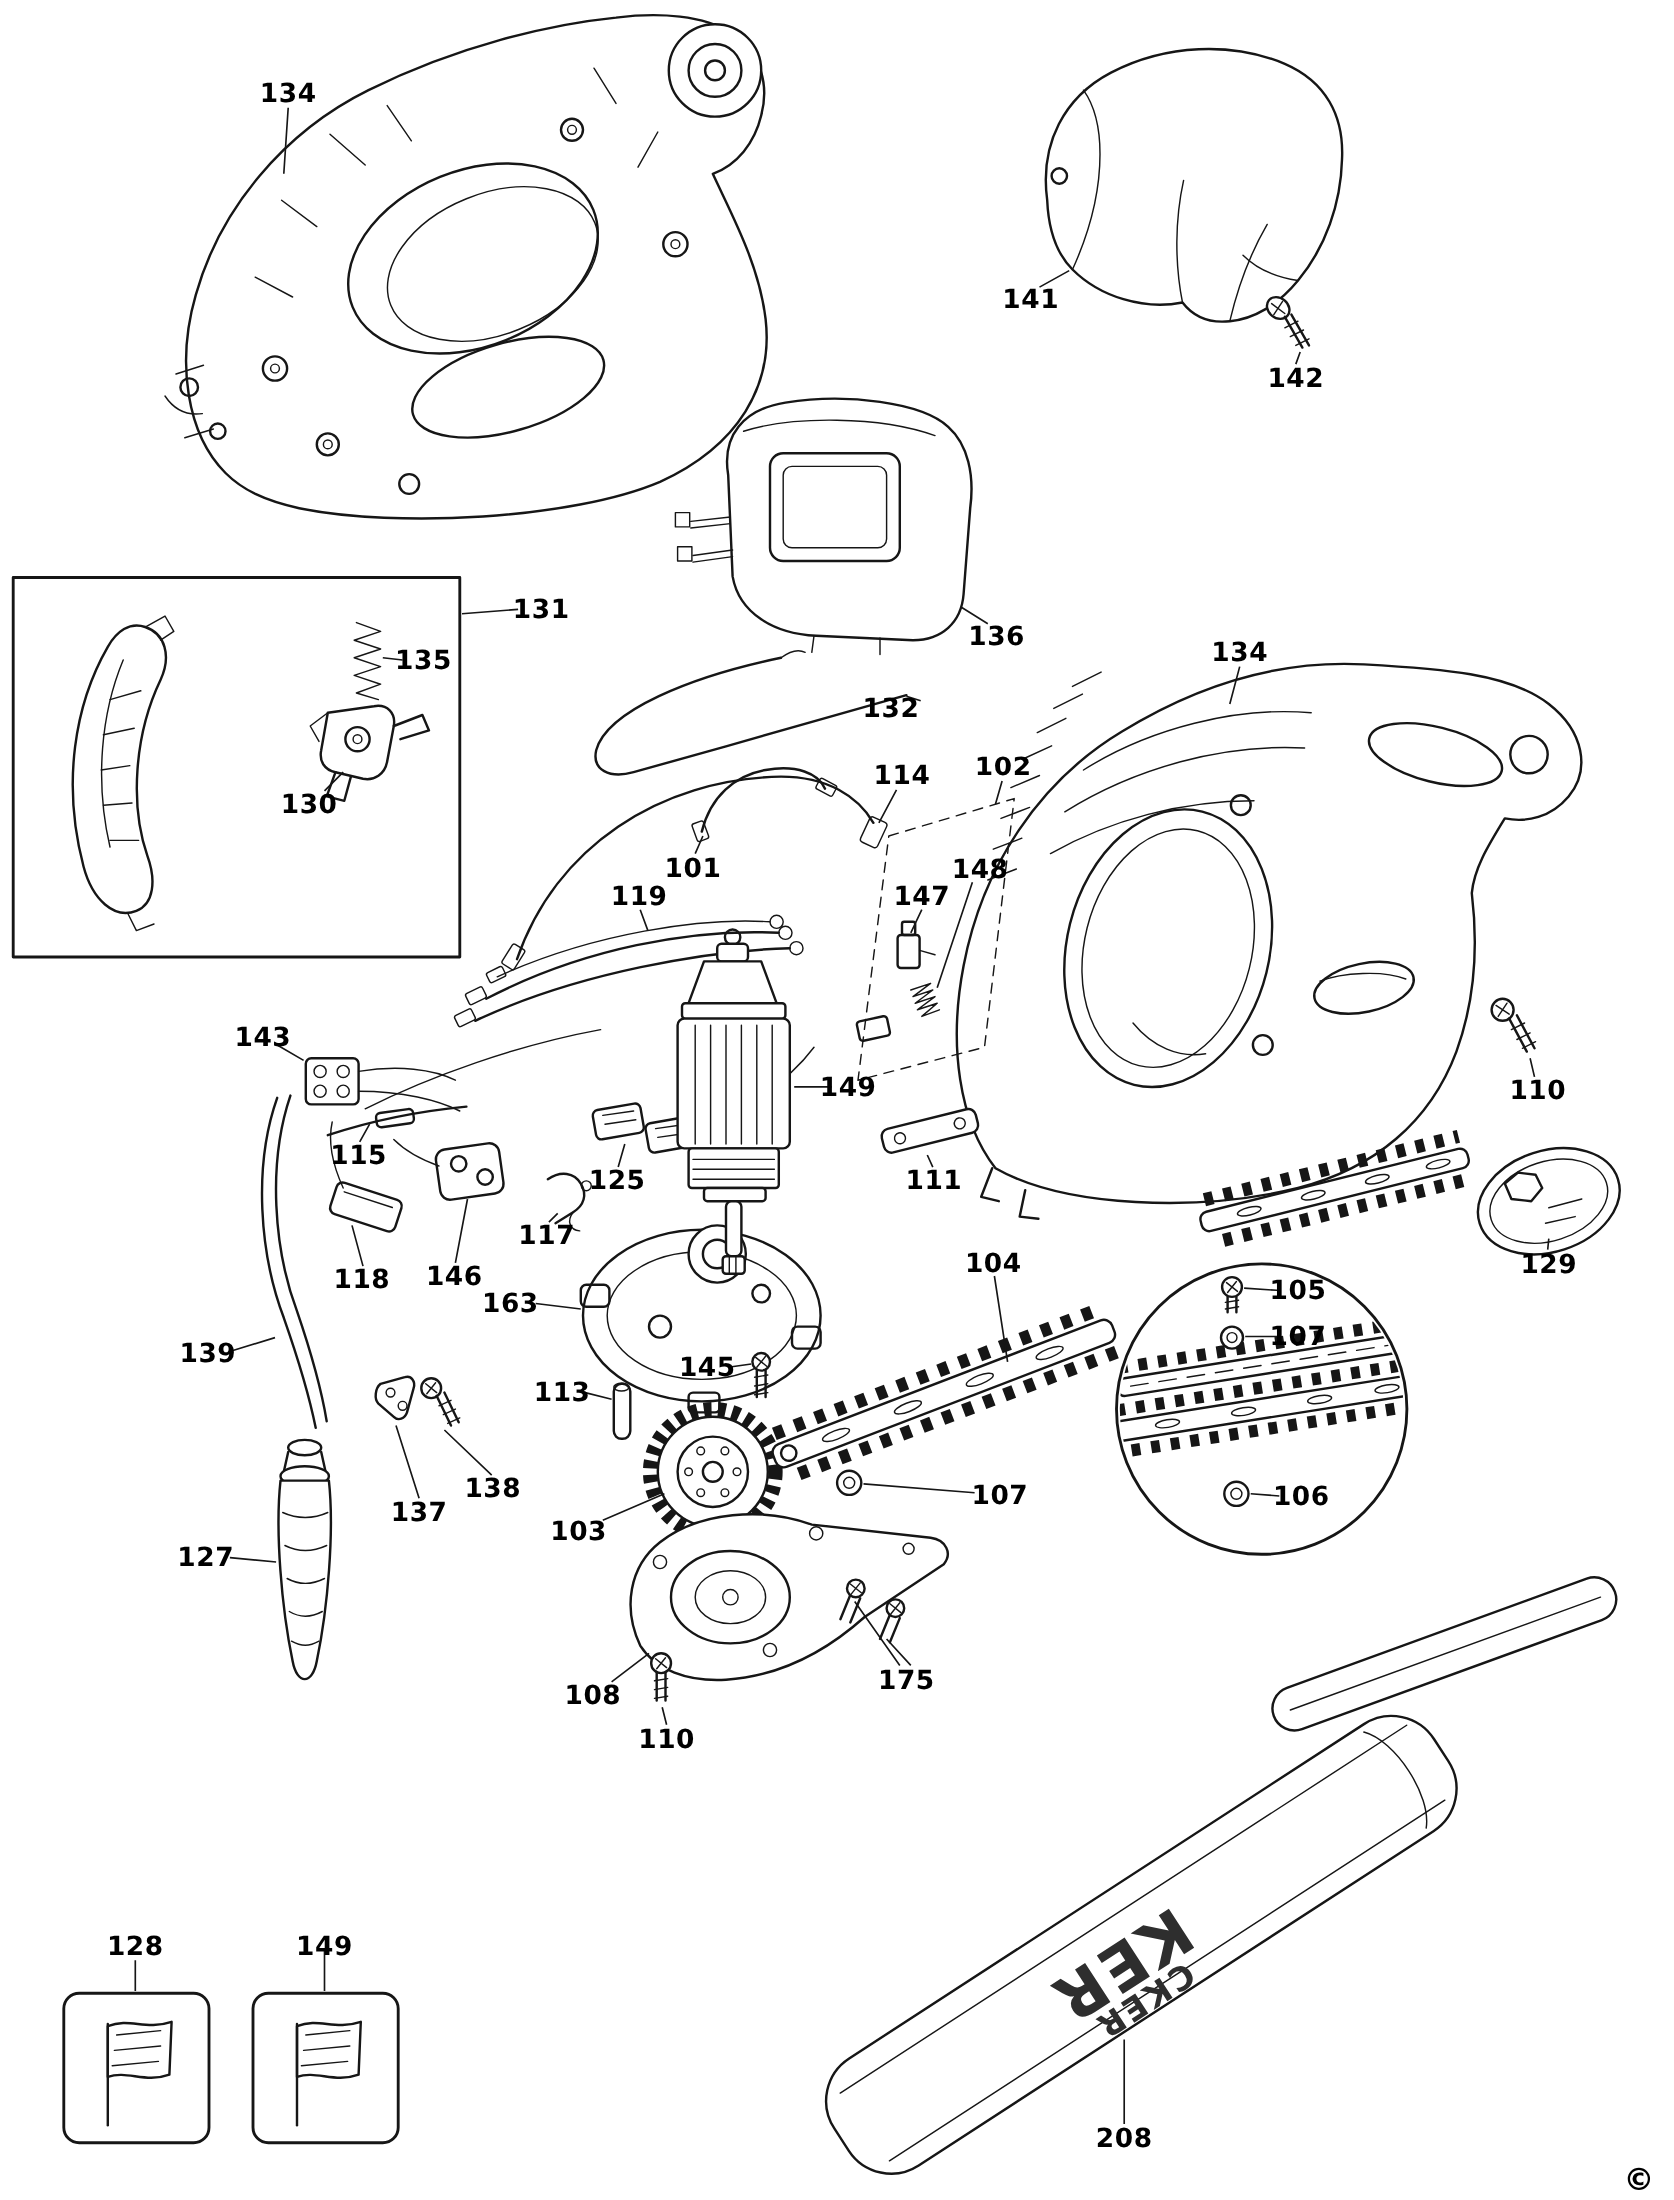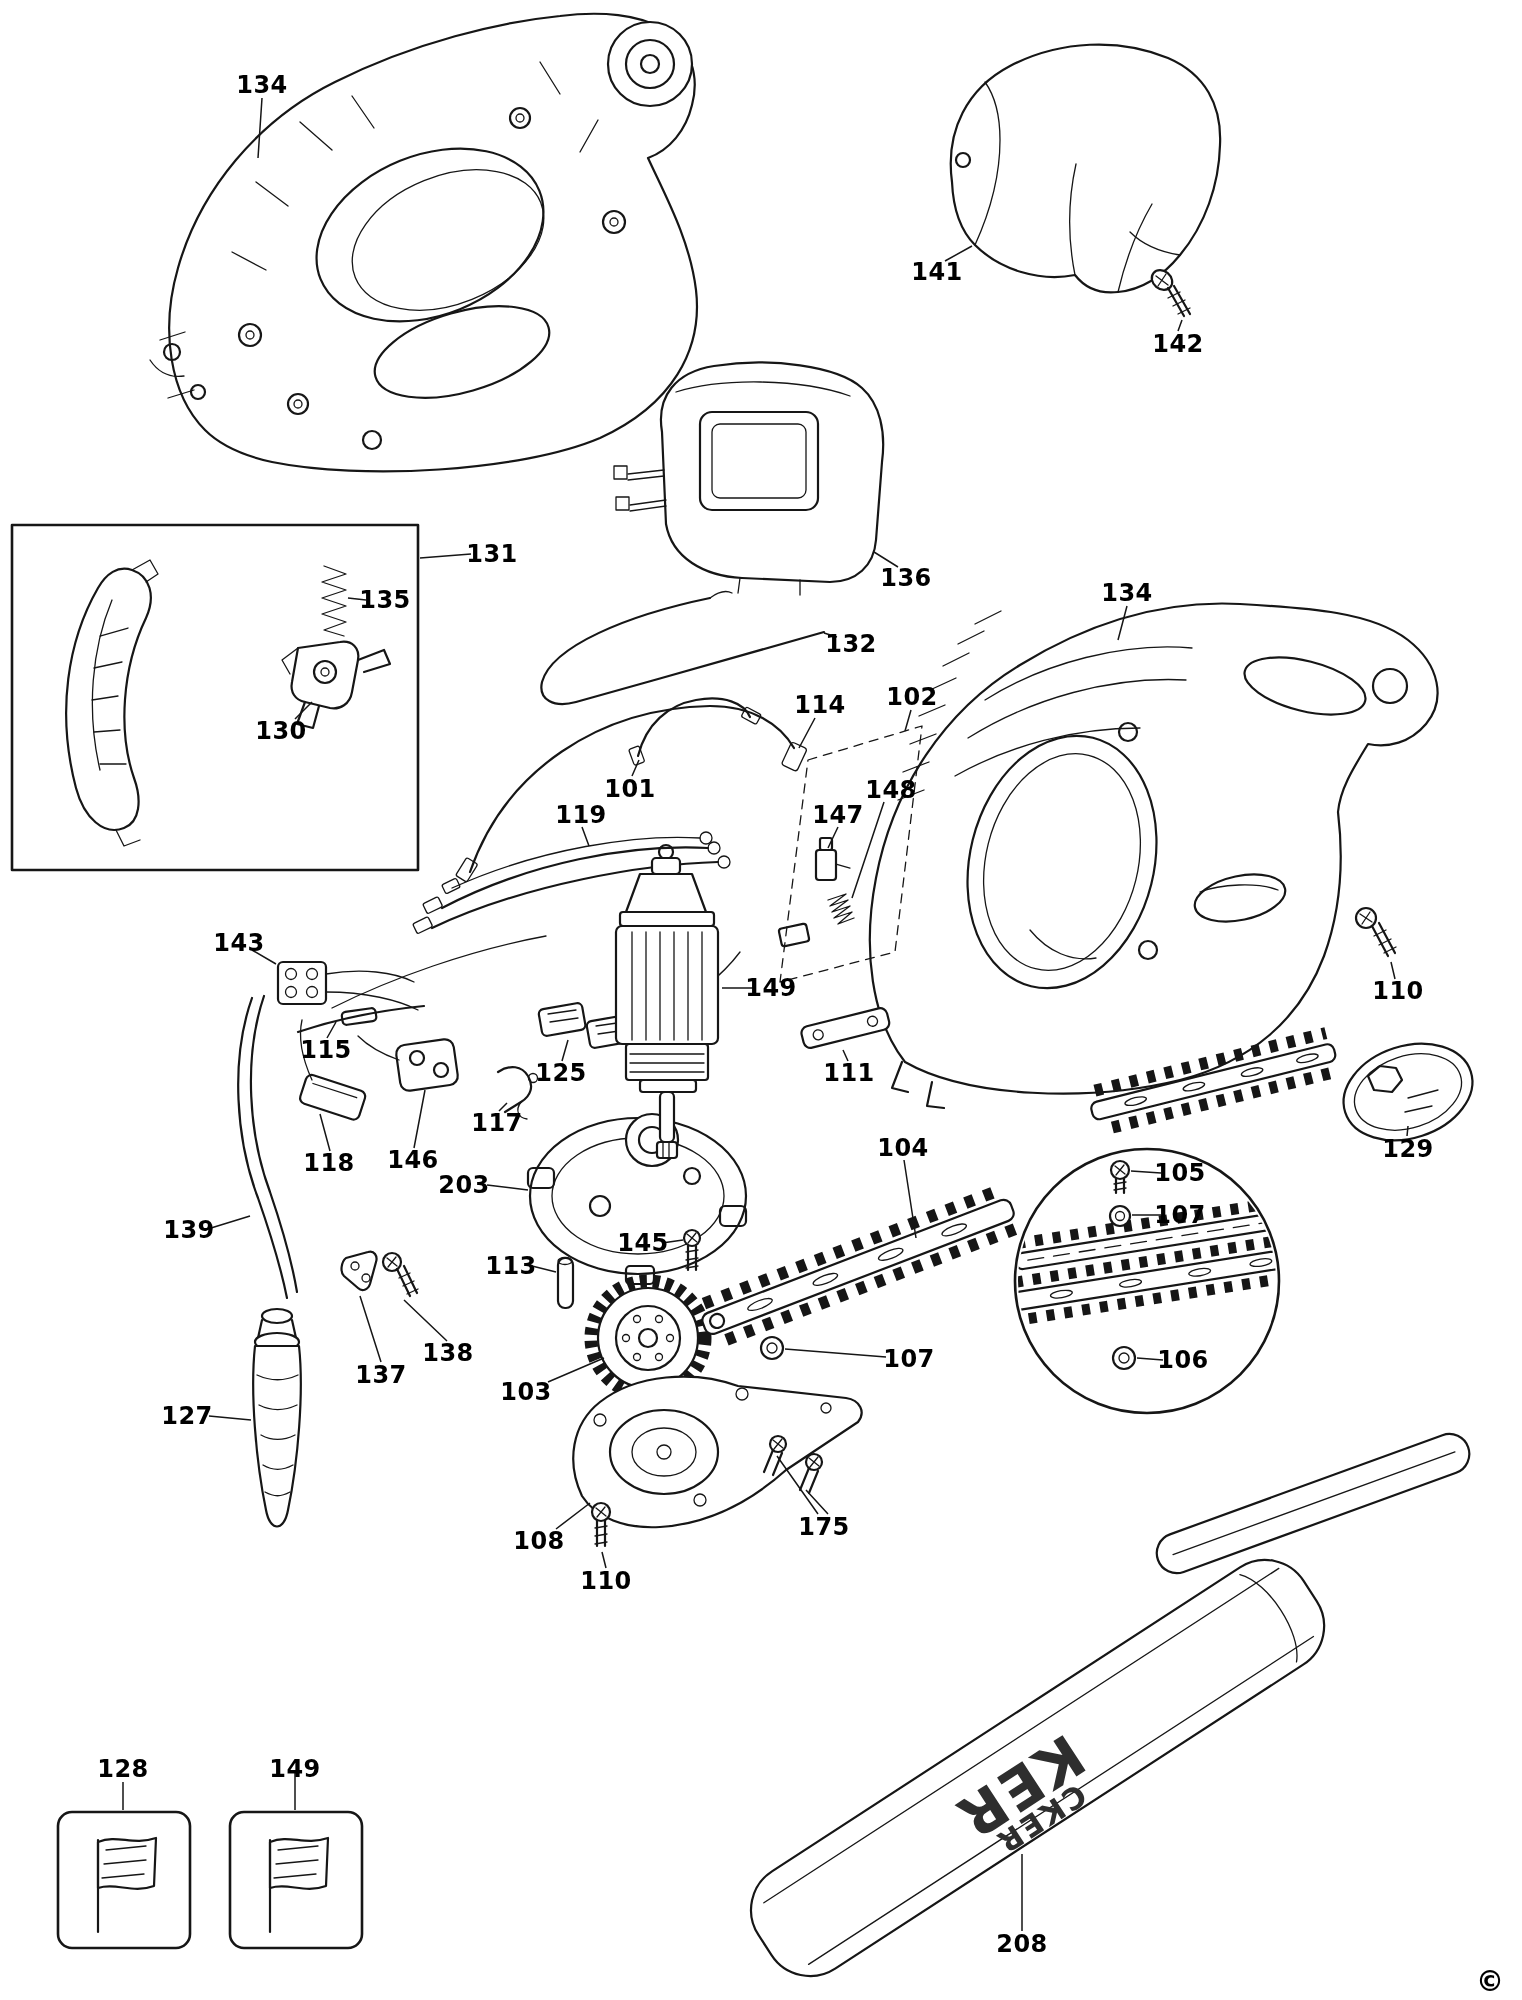--- a/index.html
+++ b/index.html
@@ -387,38 +387,38 @@
   </g>
 </svg>
 
 <div class="callout" style="left:262px;top:85px">134</div>
 <div class="callout" style="left:937px;top:272px">141</div>
 <div class="callout" style="left:1178px;top:344px">142</div>
 <div class="callout" style="left:492px;top:554px">131</div>
 <div class="callout" style="left:385px;top:600px">135</div>
 <div class="callout" style="left:281px;top:731px">130</div>
 <div class="callout" style="left:906px;top:578px">136</div>
-<div class="callout" style="left:851px;top:644px">132</div>
+<div class="callout" style="left:810px;top:644px">132</div>
 <div class="callout" style="left:820px;top:705px">114</div>
 <div class="callout" style="left:630px;top:789px">101</div>
 <div class="callout" style="left:581px;top:815px">119</div>
 <div class="callout" style="left:912px;top:697px">102</div>
 <div class="callout" style="left:838px;top:815px">147</div>
 <div class="callout" style="left:891px;top:790px">148</div>
 <div class="callout" style="left:1127px;top:593px">134</div>
 <div class="callout" style="left:239px;top:943px">143</div>
 <div class="callout" style="left:326px;top:1050px">115</div>
 <div class="callout" style="left:771px;top:988px">149</div>
 <div class="callout" style="left:849px;top:1073px">111</div>
 <div class="callout" style="left:1398px;top:991px">110</div>
 <div class="callout" style="left:561px;top:1073px">125</div>
 <div class="callout" style="left:497px;top:1123px">117</div>
 <div class="callout" style="left:413px;top:1160px">146</div>
 <div class="callout" style="left:329px;top:1163px">118</div>
-<div class="callout" style="left:464px;top:1185px">203</div>
+<div class="callout" style="left:464px;top:1185px">163</div>
 <div class="callout" style="left:1408px;top:1149px">129</div>
 <div class="callout" style="left:903px;top:1148px">104</div>
 <div class="callout" style="left:1180px;top:1173px">105</div>
 <div class="callout" style="left:1180px;top:1215px">107</div>
 <div class="callout" style="left:1183px;top:1360px">106</div>
 <div class="callout" style="left:189px;top:1230px">139</div>
 <div class="callout" style="left:643px;top:1243px">145</div>
 <div class="callout" style="left:511px;top:1266px">113</div>
 <div class="callout" style="left:381px;top:1375px">137</div>
 <div class="callout" style="left:448px;top:1353px">138</div>

